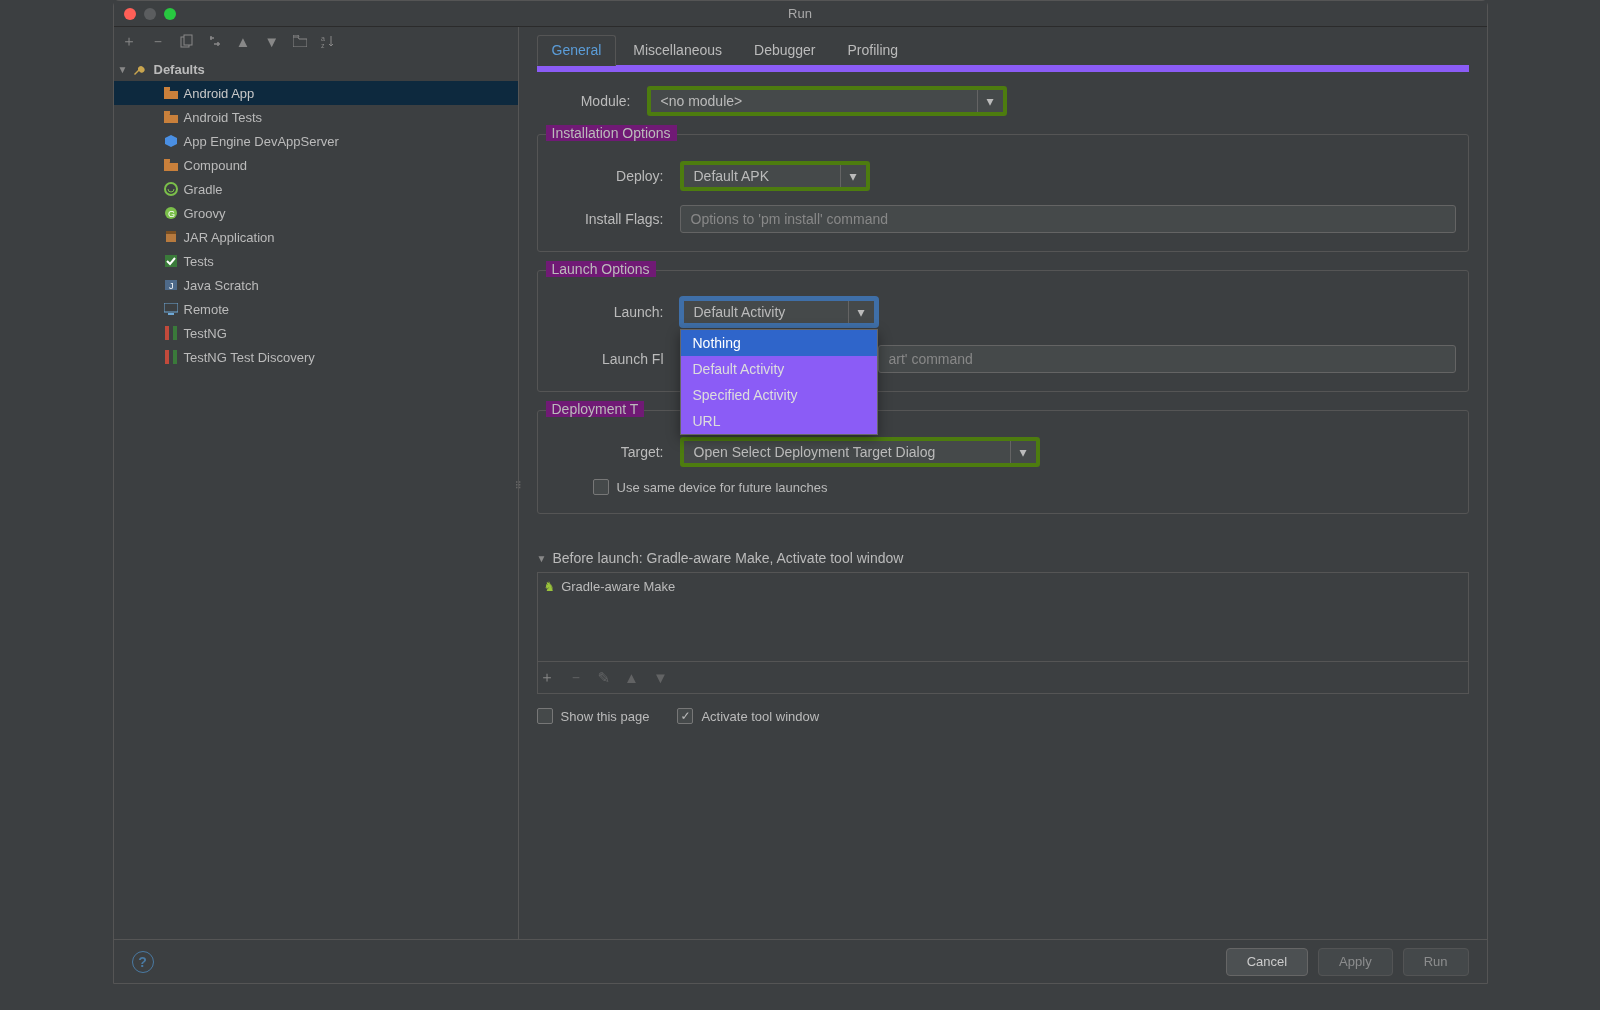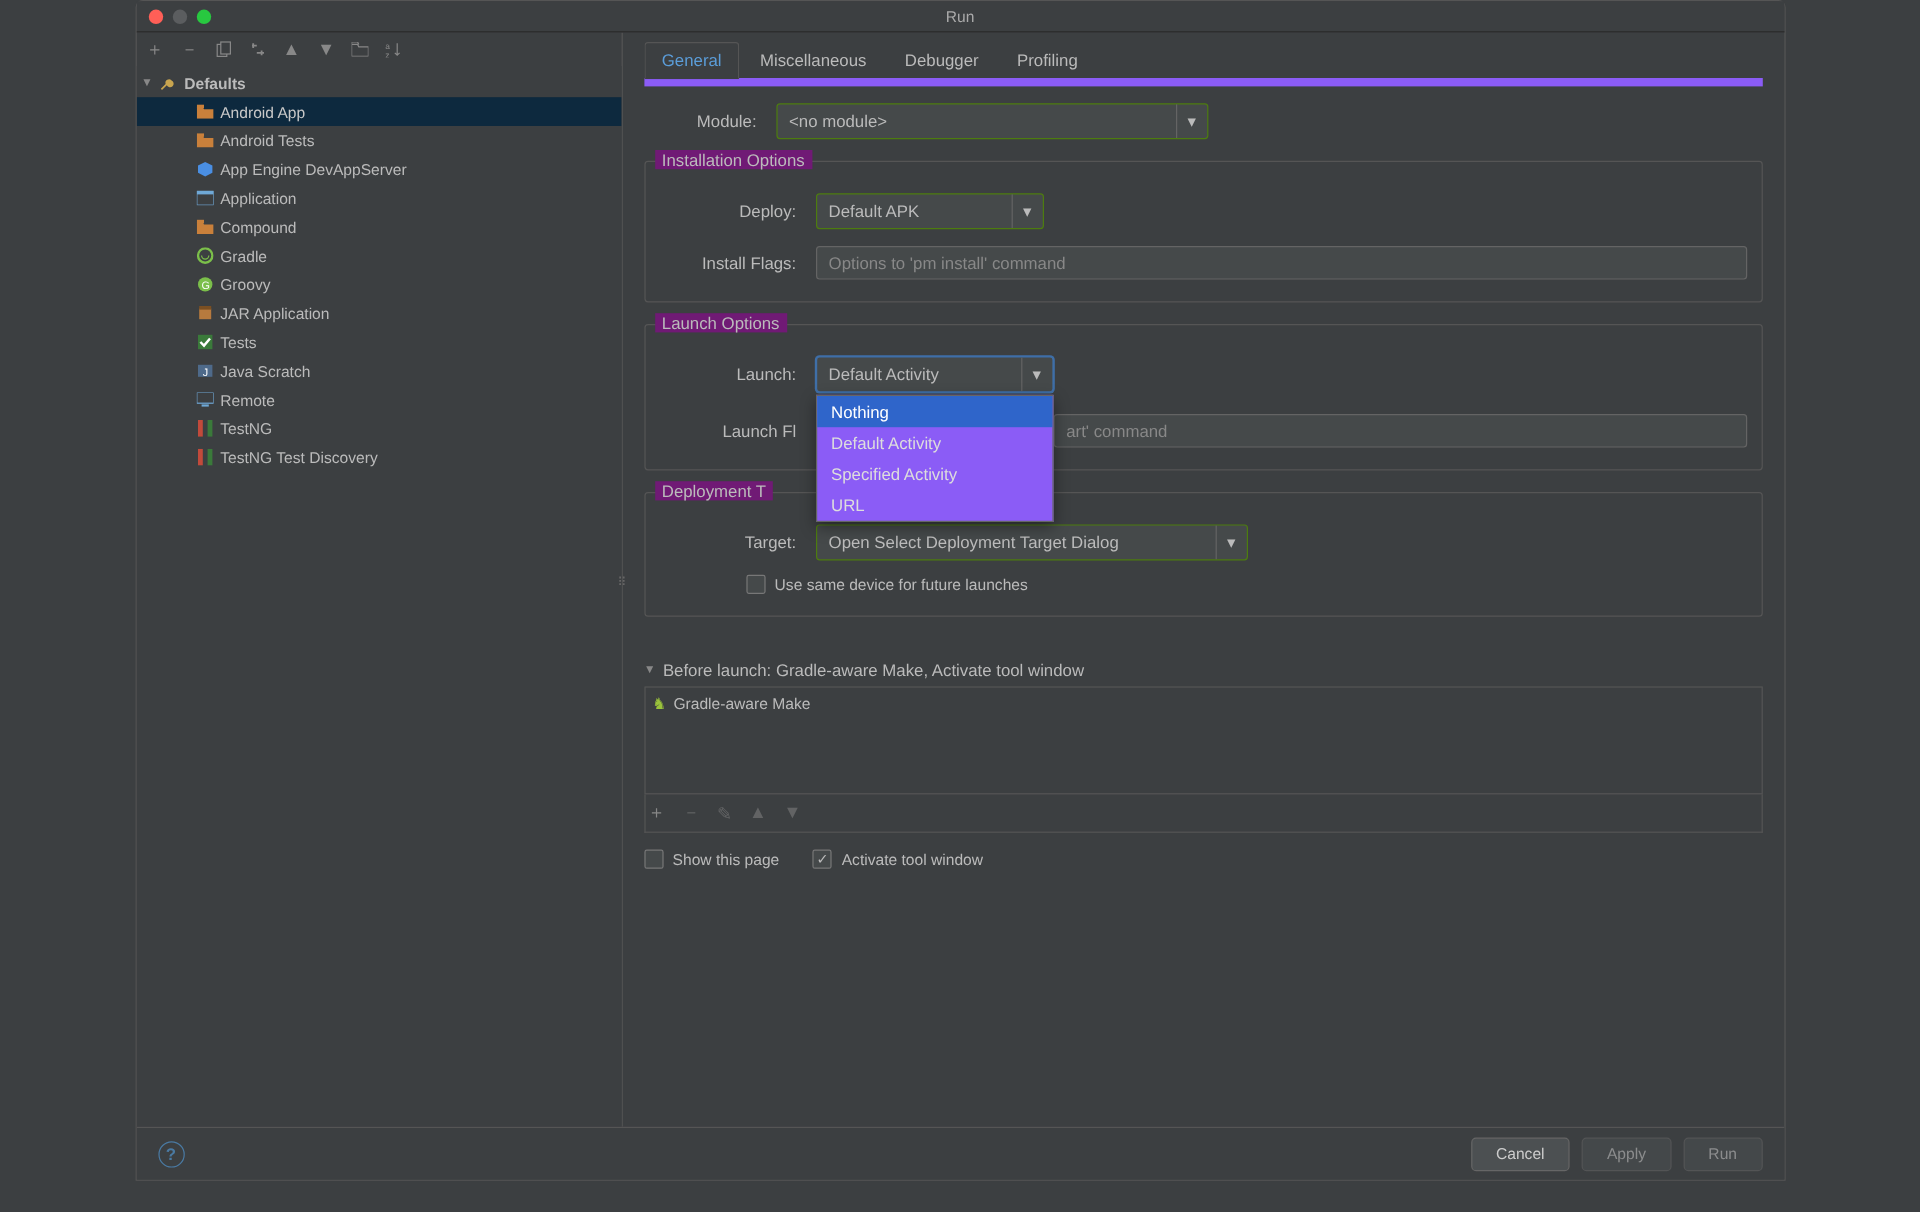--- a/index.html
+++ b/index.html
@@ -89,21 +89,21 @@
   background: #3c3f41;
   margin-bottom: -1px;
 }
 
 .form-row { display: flex; align-items: center; margin-top: 14px; }
 .form-row .label { width: 110px; text-align: right; padding-right: 16px; color: #bbb; font-size: 14px; }
 .form-row.indent .label { width: 130px; }
 .select {
   height: 30px;
   background: #45494a;
-  border: 1px solid #4d7c0f;
+  border: 4px solid #4d7c0f;
   border-radius: 3px;
   display: flex;
   align-items: center;
   color: #bbb;
   position: relative;
   font-size: 14px;
 }
 .select.focused { border-color: #3f6fa8; box-shadow: 0 0 0 1px #3f6fa8; }
 .select .val { padding: 0 10px; flex: 1; }
 .select .arrowbox {
@@ -136,21 +136,21 @@
   position: absolute;
   background: #8b5cf6;
   border: 1px solid #666;
   box-shadow: 0 4px 12px rgba(0,0,0,0.4);
   z-index: 100;
   min-width: 198px;
 }
 .dropdown-popup .opt { height: 26px; display: flex; align-items: center; padding: 0 12px; font-size: 14px; color: #ddd; cursor: pointer; }
 .dropdown-popup .opt.hl { background: #2f65ca; color: #fff; }
 
-.checkbox-row { display: flex; align-items: center; gap: 8px; margin-top: 12px; margin-left: 72px; }
+.checkbox-row { display: flex; align-items: center; gap: 8px; margin-top: 12px; margin-left: 43px; }
 .chk { width: 16px; height: 16px; border: 1px solid #777; border-radius: 2px; background: #45494a; display: inline-flex; align-items: center; justify-content: center; }
 .chk.checked::after { content: "✓"; color: #bbb; font-size: 12px; line-height: 1; }
 
 .before-section { margin-top: 36px; }
 .before-header { display: flex; align-items: center; gap: 6px; font-size: 14px; }
 .task-list {
   margin-top: 6px;
   background: #3c3f41;
   border: 1px solid #555;
   height: 90px;
@@ -274,29 +274,20 @@
               <span class="icon">
                 <svg width="14" height="14" viewBox="0 0 14 14">
                   <polygon points="7,1 13,4 13,10 7,13 1,10 1,4" fill="#4a8fe3"></polygon>
                 </svg>
               </span>
               <span class="lbl">App Engine DevAppServer</span>
             </div>
             <div class="tree-row lvl1">
               <span class="icon">
                 <svg width="14" height="12" viewBox="0 0 14 12">
-                  <rect x="0" y="0" width="14" height="12" fill="none" stroke="#6fa8d6"></rect>
-                  <rect x="0" y="0" width="14" height="3" fill="#6fa8d6"></rect>
-                </svg>
-              </span>
-              <span class="lbl">Application</span>
-            </div>
-            <div class="tree-row lvl1">
-              <span class="icon">
-                <svg width="14" height="12" viewBox="0 0 14 12">
                   <path d="M0 2 L5 2 L6 4 L14 4 L14 12 L0 12 Z" fill="#c9803b"></path>
                   <rect x="0" y="0" width="6" height="3" fill="#c9803b"></rect>
                 </svg>
               </span>
               <span class="lbl">Compound</span>
             </div>
             <div class="tree-row lvl1">
               <span class="icon">
                 <svg width="14" height="14" viewBox="0 0 14 14">
                   <circle cx="7" cy="7" r="6" fill="none" stroke="#7bbf4a" stroke-width="2"></circle>

